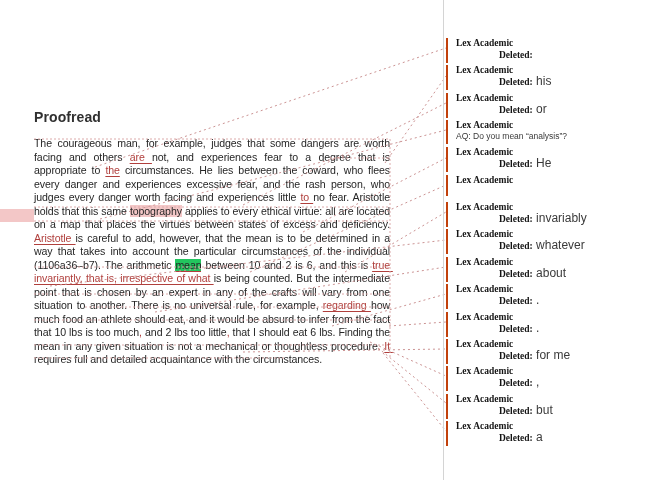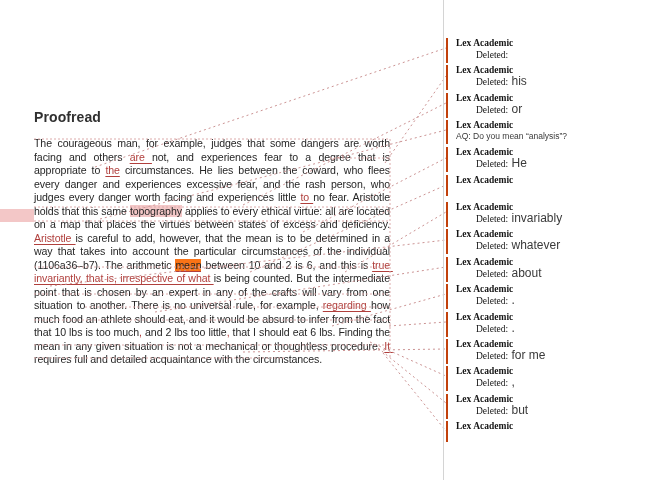--- a/index.html
+++ b/index.html
@@ -14,36 +14,36 @@
   }
   .doc-paragraph{
     position:absolute;left:34px;top:137px;width:356px;
     font-size:10.6px;line-height:13.5px;text-align:justify;
     color:#262626;letter-spacing:-0.1px;
   }
   .seg{white-space:pre-wrap;}
   .seg.ins{color:#b03f3c;text-decoration:underline;text-underline-offset:2px;}
   .seg.insr{color:#b03f3c;}
   .seg.hl{background:#f3c7c7;}
-  .seg.hlb{background:#f97316;border-bottom:1px solid #b03f3c;}
+  .seg.hlb{background:#22c55e;border-bottom:1px solid #b03f3c;}
   .left-highlight-strip{
     position:absolute;left:0;top:209px;width:34px;height:13px;background:#f3c7c7;
   }
   
   .page-divider{
     position:absolute;left:443px;top:0;width:1px;height:480px;background:#d4d4d4;
   }
   .comment{
     position:absolute;left:446px;width:200px;
     border-left:2px solid #c2410c;padding:0 0 2px 8px;
     font-family:"Liberation Serif",serif;min-height:19px;
   }
   .comment .author{font-weight:bold;font-size:9.5px;color:#141414;line-height:11px;}
   .comment .deleted-line{padding-left:20px;font-size:9.5px;line-height:11px;color:#141414;}
-  .comment .deleted-label{font-weight:normal;}
+  .comment .deleted-label{font-weight:bold;margin-left:23px;}
   .comment .deleted-value{font-family:"Liberation Sans",sans-serif;font-size:12px;color:#3a3a3a;}
   .comment .note-line{font-family:"Liberation Sans",sans-serif;font-size:8.5px;line-height:11px;color:#3a3a3a;}
   
   svg.overlay{position:absolute;left:0;top:0;pointer-events:none;}
   .boxline{stroke:#dcaaaa;stroke-width:1;stroke-dasharray:2 2;fill:none;}
   .connector{stroke:#cc9494;stroke-width:1;stroke-dasharray:2 3;fill:none;}
 </style>
 </head>
 <body>
 
@@ -137,14 +137,15 @@
     <div class="comment" style="top: 366.2px;">
       <div class="author">Lex Academic</div>
       <div class="deleted-line"><span class="deleted-label">Deleted:</span><span class="deleted-value"> ,</span></div>
     </div>
     <div class="comment" style="top: 393.55px;">
       <div class="author">Lex Academic</div>
       <div class="deleted-line"><span class="deleted-label">Deleted:</span><span class="deleted-value"> but</span></div>
     </div>
     <div class="comment" style="top: 420.9px;">
       <div class="author">Lex Academic</div>
+      <div class="deleted-line"><span class="deleted-label">Deleted:</span><span class="deleted-value"> a</span></div>
     </div>
   </div>
 
 </body></html>

